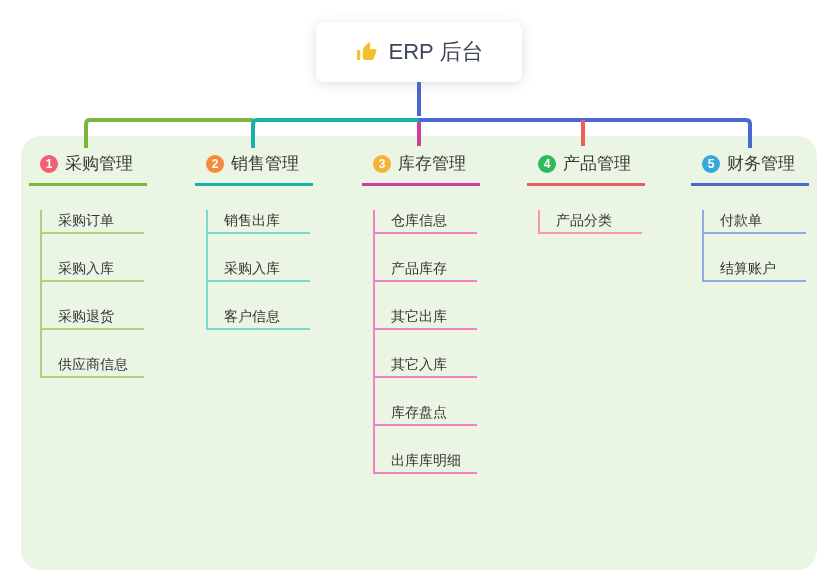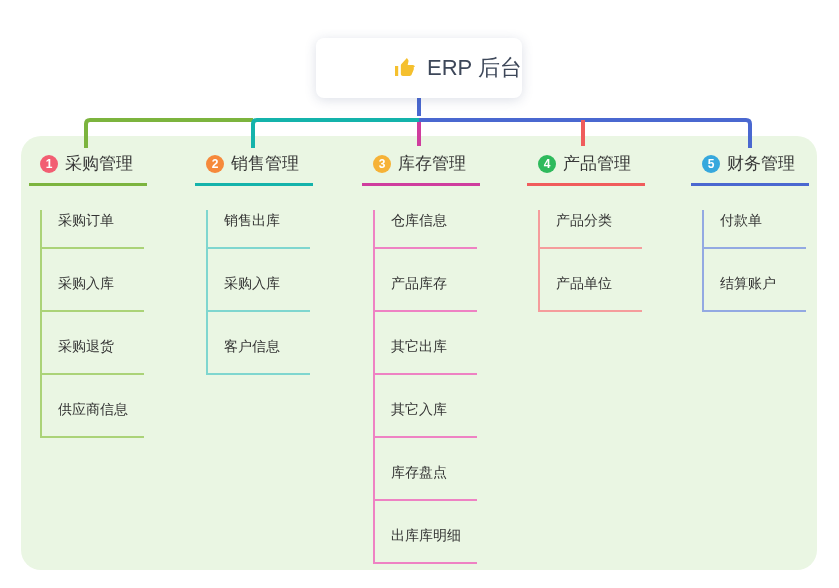--- a/index.html
+++ b/index.html
@@ -3,24 +3,24 @@
 <meta charset="utf-8">
 <style>
   html,body{margin:0;padding:0;}
   body{
     width:839px;height:588px;position:relative;background:#ffffff;
     font-family:"Liberation Sans","DejaVu Sans",sans-serif;
     overflow:hidden;
   }
   
   .root-card{
-    position:absolute;left:316px;top:38px;width:206px;height:60px;
+    position:absolute;left:316px;top:22px;width:206px;height:60px;
     background:#ffffff;border-radius:8px;
     box-shadow:0 2px 12px rgba(60,80,120,.18);
-    display:flex;align-items:center;justify-content:flex-end;gap:10px;
+    display:flex;align-items:center;justify-content:center;gap:10px;
     font-size:22px;color:#3d4759;z-index:3;
   }
   .root-card svg{display:block;}
   
   .panel{
     position:absolute;left:21px;top:136px;width:796px;height:434px;
     background:#eaf6e3;border-radius:20px;z-index:0;
   }
   
   .connectors{position:absolute;left:0;top:0;z-index:1;}
@@ -41,21 +41,21 @@
     background:var(--badge);color:#fff;font-size:12px;font-weight:600;
     line-height:18px;text-align:center;
   }
   .children{position:relative;margin-left:11px;}
   .children::before{
     content:"";position:absolute;left:0;top:0;bottom:0;width:2px;
     background:var(--lc);
   }
   .child{
     width:max-content;min-width:72px;
-    margin-top:24px;padding:0 14px 17px 18px;
+    margin-top:24px;padding:0 14px 2px 18px;
     border-bottom:2px solid var(--lc);
     font-size:14px;line-height:20px;color:#333;white-space:nowrap;
   }
 </style>
 </head>
 <body>
 
 <div class="panel"></div>
 
 <svg class="connectors" width="839" height="588" viewBox="0 0 839 588">
@@ -120,21 +120,20 @@
   </div>
 </div>
 
 <div class="branch b3" style="left:527px">
   <div class="branch-title">
     <span class="badge">4</span>
     <span>产品管理</span>
   </div>
   <div class="children">
     <div class="child">产品分类</div>
-    <div class="child">产品单位</div>
   </div>
 </div>
 
 <div class="branch b4" style="left:691px">
   <div class="branch-title">
     <span class="badge">5</span>
     <span>财务管理</span>
   </div>
   <div class="children">
     <div class="child">付款单</div>

